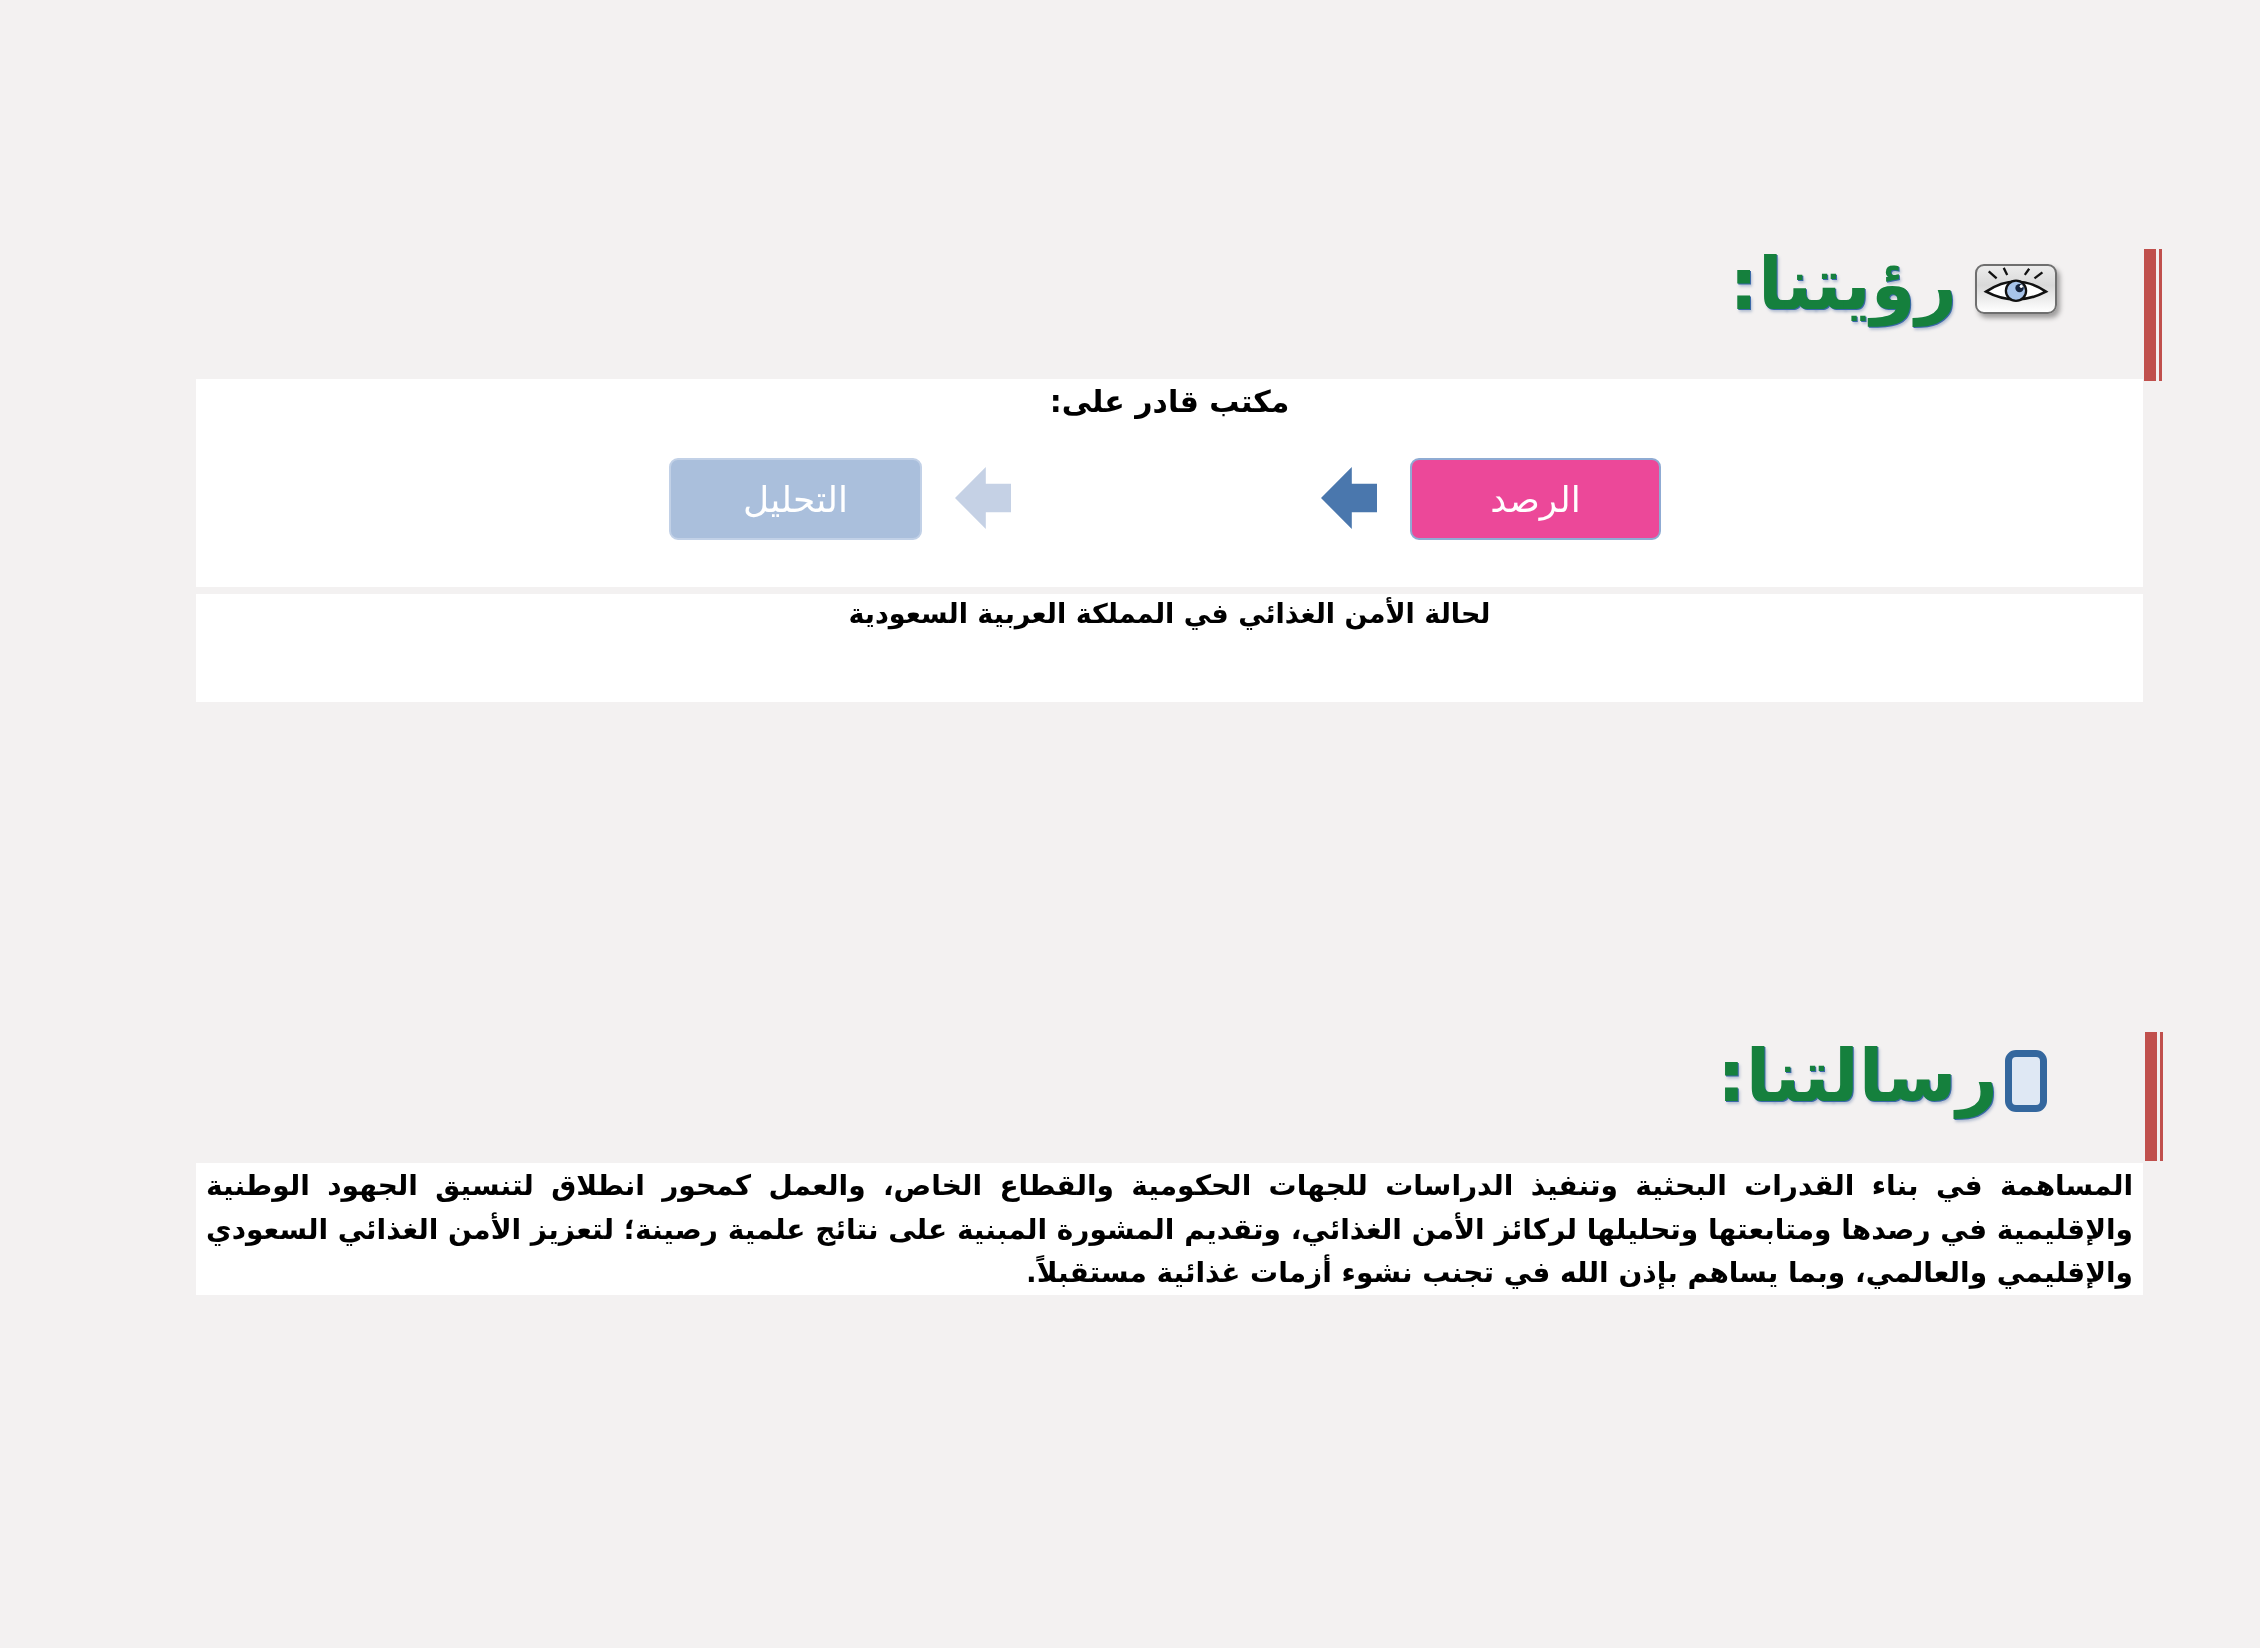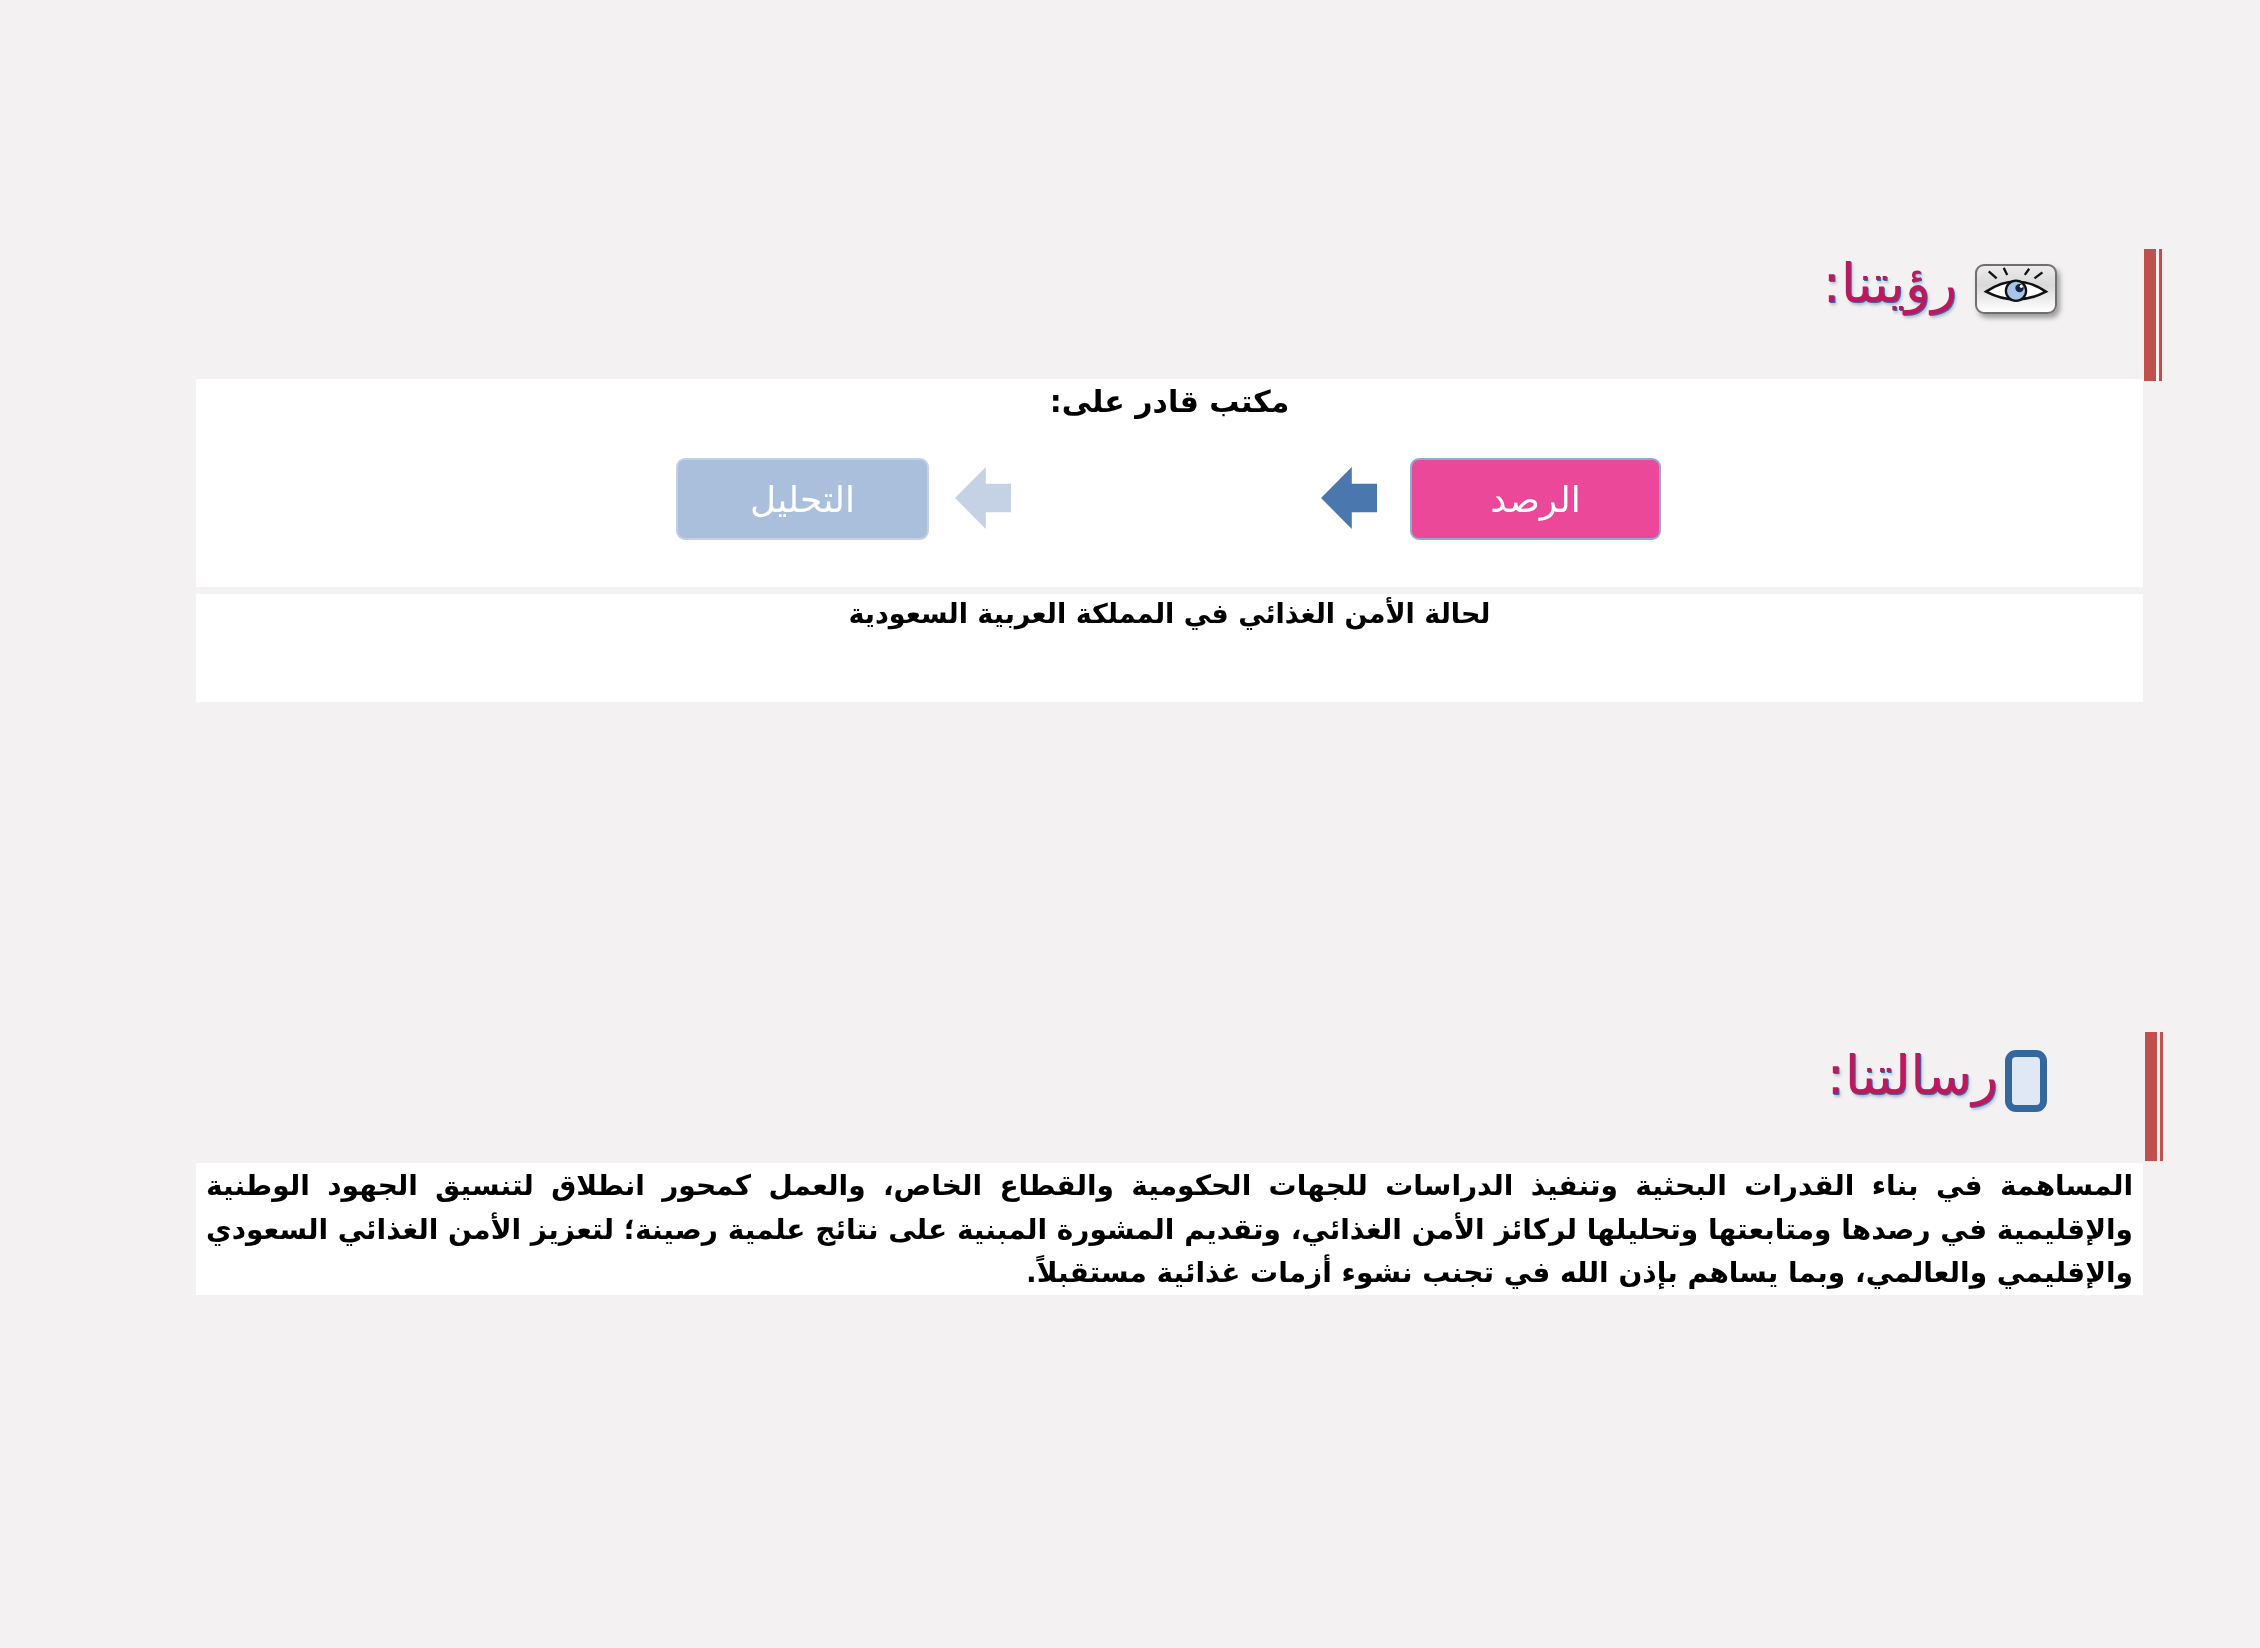--- a/index.html
+++ b/index.html
@@ -15,22 +15,22 @@
   
   .accent-thick { width: 12px; background: #c0504d; }
   .accent-thin  { width: 3px;  background: #c0504d; }
 
   
   .section-header {
     display: flex; align-items: center; direction: rtl;
     gap: 18px;
   }
   .section-title {
-    font-size: 54px; font-weight: normal;
-    color: #be185d;
+    font-size: 72px; font-weight: bold;
+    color: #15803d;
     text-shadow: 1px 1px 0 #3a68a8, 2px 3px 3px rgba(60,95,150,.35);
     white-space: nowrap;
     line-height: 1;
     padding-bottom: 10px;
   }
 
   
   .eye-btn {
     width: 82px; height: 50px;
     border: 2px solid #6f6f6f; border-radius: 9px;
@@ -63,21 +63,21 @@
 
   
   .step-box {
     position: absolute; top: 79px; height: 82px;
     border-radius: 9px;
     display: flex; align-items: center; justify-content: center;
     color: #ffffff; font-size: 36px; direction: rtl;
   }
   .step-1 { left: 1214px; width: 251px; background: #ec4899; border: 2px solid #8fabd3; }
   .step-2 { left: 844px;  width: 252px; background: #87a5cf; border: 2px solid #a9bedd; }
-  .step-3 { left: 473px;  width: 253px; background: #aabfdc; border: 2px solid #c2d1e7; margin-left: 7px; }
+  .step-3 { left: 473px;  width: 253px; background: #aabfdc; border: 2px solid #c2d1e7; }
   .block-arrow {
     position: absolute; top: 88px; width: 56px; height: 62px;
     clip-path: polygon(0% 50%, 55% 0%, 55% 27%, 100% 27%, 100% 73%, 55% 73%, 55% 100%);
   }
   .arrow-dark  { left: 1125px; background: #4a77ad; }
   .arrow-light { left: 759px;  background: #c5d1e5; }
 
   
   .mission-text {
     direction: rtl;

